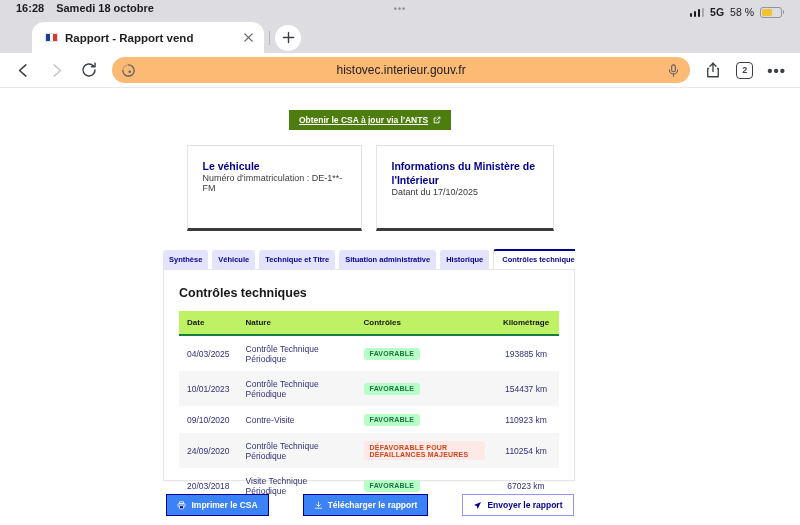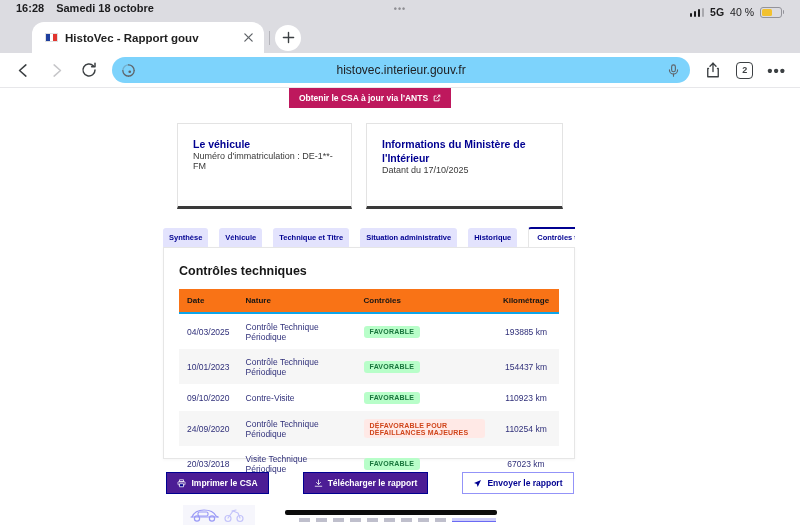--- a/index.html
+++ b/index.html
@@ -52,69 +52,69 @@
   .btab-inactive .btab-title { color:#5f6368; font-weight:400; }
   .tab-sep { width:1px; height:14px; background:#b4b4ba; align-self:center; margin:0 5px; }
   .new-tab-btn { width:26px; height:26px; border-radius:50%; background:#fff;
     align-self:center; display:flex; align-items:center; justify-content:center;
     color:#3c4043; cursor:pointer; }
   
   .toolbar { height:35px; background:#fff; display:flex; align-items:center;
     padding:0 14px; gap:14px; border-bottom:1px solid #e7e7ea; }
   .nav-ico { color:#3c4043; display:flex; }
   .nav-ico.disabled { color:#c6c6c9; }
-  .omnibox { flex:1; height:26px; background:#7dd3fc; border-radius:13px;
+  .omnibox { flex:1; height:26px; background:#fdba74; border-radius:13px;
     display:flex; align-items:center; padding:4px 9px; }
   .omnibox-url { flex:1; text-align:center; font-size:12px; color:#202124; }
   .tabcount { width:17px; height:17px; border:1.6px solid #3c4043; border-radius:4px;
     display:flex; align-items:center; justify-content:center;
     font-size:9px; font-weight:700; color:#3c4043; }
   .menu-dots { color:#3c4043; font-size:15px; font-weight:700; letter-spacing:1px; }
   
   .webpage { position:relative; height:437px; background:#fff; }
   .page-inner { width:740px; }
   .ants-btn {
-    margin:0 auto 0; width:fit-content; display:flex; align-items:center; gap:5px;
-    background:#be185d; color:#fff; font-size:8.5px; font-weight:700;
-    padding:5px 10px; cursor:pointer;
+    margin:22px auto 0; width:fit-content; display:flex; align-items:center; gap:5px;
+    background:#4d7c0f; color:#fff; font-size:8.5px; font-weight:700;
+    padding:5px 10px; cursor:pointer;text-decoration:underline;
   }
   .cards-row { display:flex; justify-content:center; gap:14px; margin-top:15px; }
   .card { background:#fff; border:1px solid #e3e3e3; border-bottom:3px solid #3a3a3a;
     height:86px; padding:13px 15px; }
-  .card-1 { width:175px; } .card-2 { width:197px; }
+  .card-1 { width:175px; } .card-2 { width:178px; }
   .card-title { color:#000091; font-weight:700; font-size:10.5px; line-height:1.35; }
   .card-body { font-size:9px; color:#3a3a3a; }
   
   .report-section { width:412px; margin:17px 0 0 163px; }
-  .ptabs { display:flex; gap:11px; overflow:hidden; align-items:flex-end; height:21px; }
+  .ptabs { display:flex; gap:4px; overflow:hidden; align-items:flex-end; height:21px; }
   .ptab { background:#e3e3fd; color:#000091; font-size:7.5px; font-weight:700;
     padding:5px 6px; white-space:nowrap; border-radius:3px 3px 0 0; cursor:pointer;
     flex:0 0 auto; }
   .ptab.active { background:#fff; border:1px solid #e6e6e6; border-bottom:none;
     border-top:2px solid #000091; padding:4px 8px 6px; margin-bottom:-1px;
     position:relative; z-index:2; }
   .panel { border:1px solid #e6e6e6; background:#fff; height:212px;
     padding:10px 15px; box-shadow:0 1px 3px rgba(0,0,0,.04); }
   .panel-title { font-size:12.5px; font-weight:700; color:#161616; margin:6px 0 11px; }
   table.ct { width:100%; border-collapse:collapse; }
-  table.ct th { background:#f97316; text-align:left; font-size:8px; font-weight:700;
-    color:#161616; padding:7px 8px; border-bottom:2px solid #0ea5e9; }
+  table.ct th { background:#bef264; text-align:left; font-size:8px; font-weight:700;
+    color:#161616; padding:7px 8px; border-bottom:2px solid #15803d; }
   table.ct th.num, table.ct td.num { text-align:center; }
   table.ct td { font-size:8.5px; color:#30307a; font-weight:500; padding:7.5px 8px; }
   table.ct tbody tr:nth-child(even) { background:#f6f6f6; }
   .col-date{width:58px}.col-nature{width:118px}.col-res{width:auto}.col-km{width:66px}
   .badge { display:inline-block; font-size:7px; font-weight:700; letter-spacing:.2px;
     padding:2.5px 6px; border-radius:3px; }
   .badge.green { background:#b8fec9; color:#18753c; }
   .badge.red { background:#ffe9e6; color:#d0451b; }
   
   .actions { display:flex; justify-content:center; gap:34px; margin-top:13px; }
   .act-btn { display:flex; align-items:center; gap:5px; font-size:8.5px; font-weight:700;
     padding:5px 10px; cursor:pointer; }
-  .act-btn.primary { background:#4c1d95; color:#fff; border:1px solid #000091; }
+  .act-btn.primary { background:#3b82f6; color:#fff; border:1px solid #000091; }
   .act-btn.outline { background:#fff; color:#000091; border:1px solid #9393f8; }
   
   .footer-frag { position:absolute; left:0; bottom:0; width:800px; height:22px; }
   .illus-box { position:absolute; left:183px; bottom:0; width:72px; height:20px;
     background:#f6f6fc; display:flex; align-items:flex-start; justify-content:center; }
   .black-bar { position:absolute; left:285px; bottom:10px; width:212px; height:5px;
     background:#0c0c0c; border-radius:2px; }
   .fine-textline { position:absolute; left:299px; bottom:3px; width:150px; height:4px;
     background:repeating-linear-gradient(90deg,#bfbfcc 0 11px, transparent 11px 17px); }
   .fine-link { position:absolute; left:452px; bottom:3px; width:44px; height:4px;
@@ -129,37 +129,37 @@
     <span class="status-date">Samedi 18 octobre</span>
     <span class="mt-dots">•••</span>
     <span class="status-right">
       <span class="sig">
           <i></i>
           <i></i>
           <i></i>
           <i></i>
         </span>
       <span class="net">5G</span>
-      <span class="batt-pct">40 %</span>
+      <span class="batt-pct">58 %</span>
       <span style="display:flex;align-items:center;">
         <span class="batt">
             <span class="batt-fill"></span>
           </span>
         <span class="batt-cap"></span>
       </span>
     </span>
   </div>
   <div class="tab-strip">
     <div class="btab-active">
       <span class="favicon-flag">
           <i></i>
           <i></i>
           <i></i>
         </span>
-      <span class="btab-title">HistoVec - Rapport gouv</span>
+      <span class="btab-title">Rapport - Rapport vend</span>
       <span class="tab-x">
         <svg width="11" height="11" viewBox="0 0 12 12">
             <path d="M2 2 L10 10 M10 2 L2 10" stroke="currentColor" stroke-width="1.4" stroke-linecap="round"></path>
           </svg>
       </span>
     </div>
     <span class="tab-sep"></span>
     <div class="new-tab-btn">
       <svg width="13" height="13" viewBox="0 0 14 14">
           <path d="M7 1.5 V12.5 M1.5 7 H12.5" stroke="currentColor" stroke-width="1.5" stroke-linecap="round"></path>

